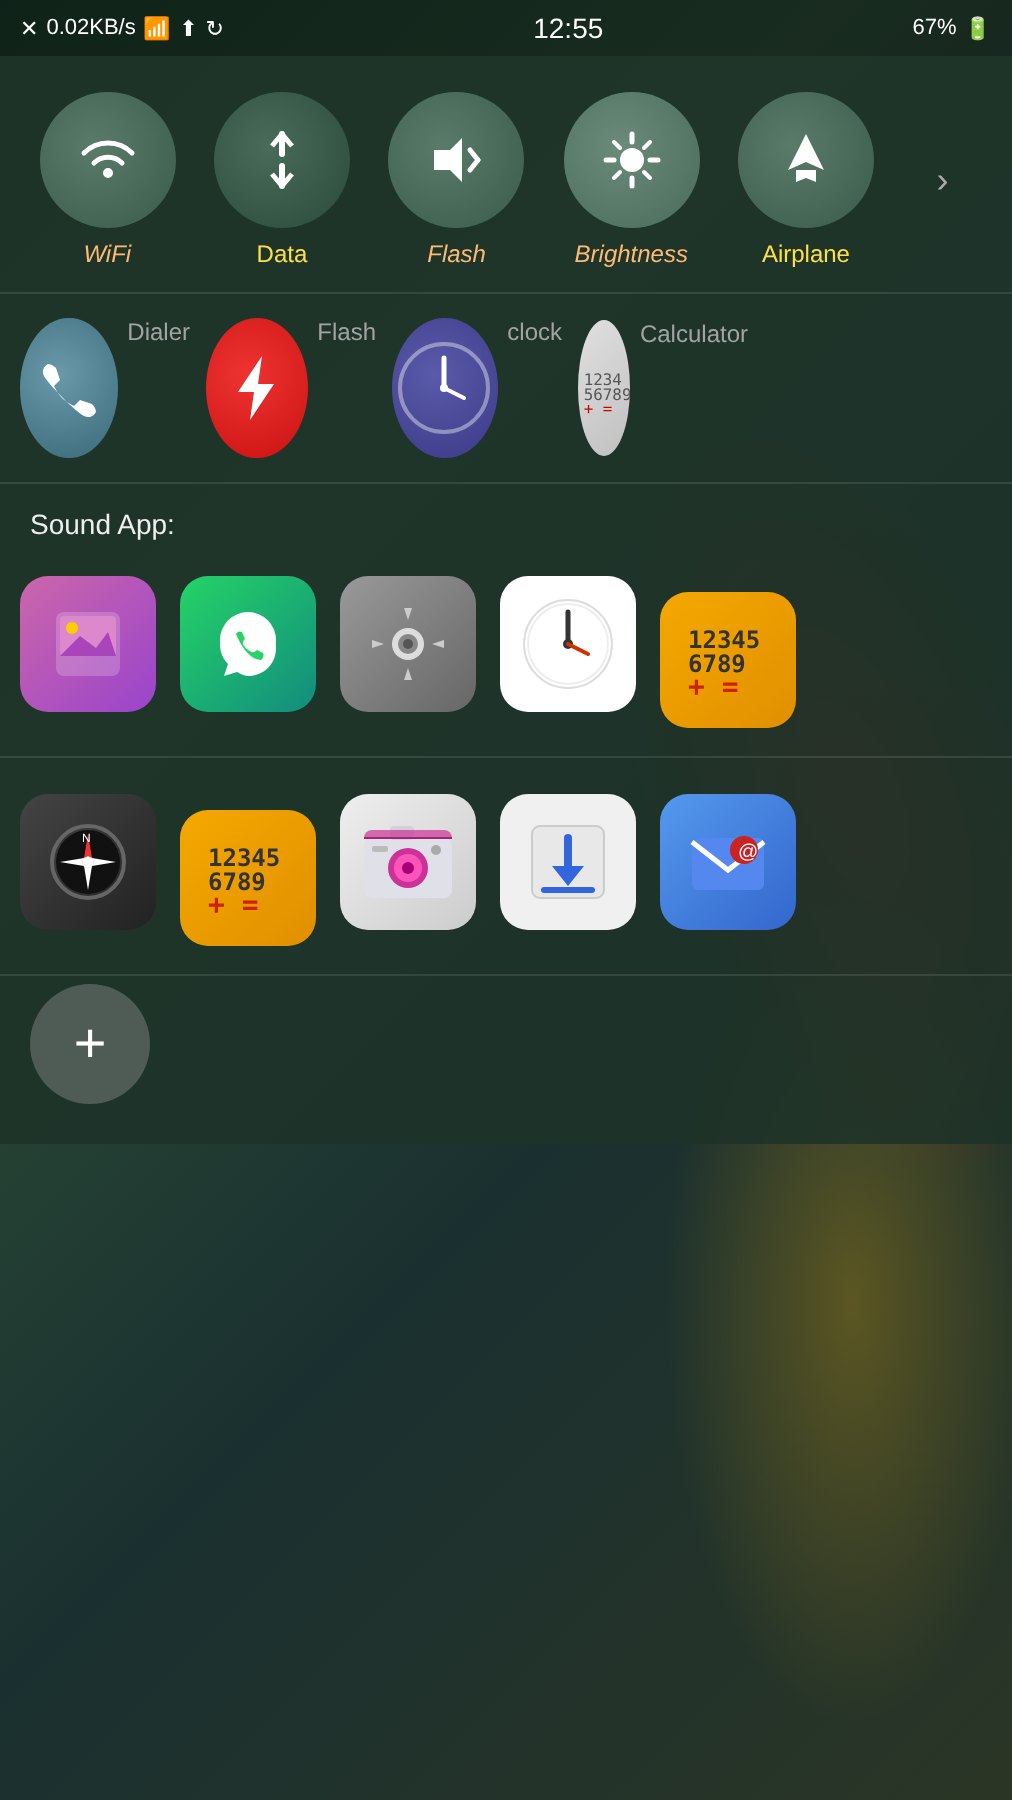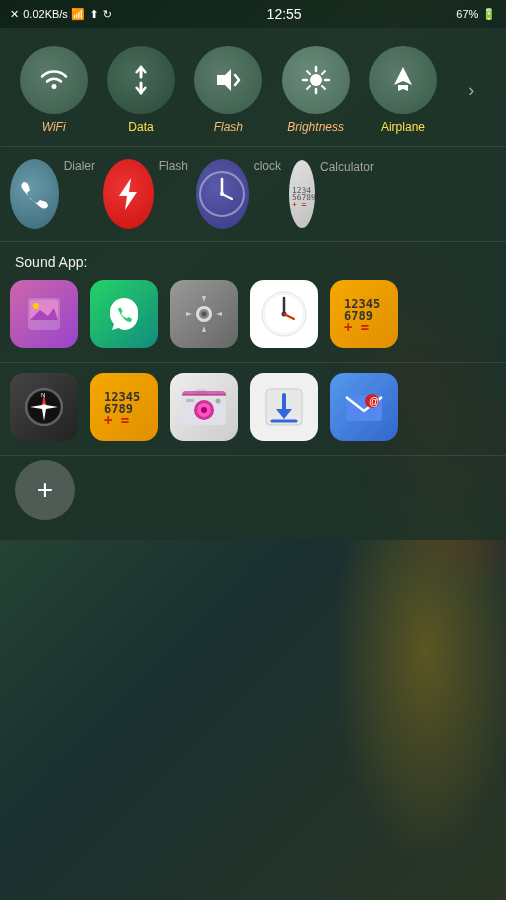--- a/index.html
+++ b/index.html
@@ -216,20 +216,21 @@
       justify-content: center;
     }
     .calc-icon-sq {
       background: linear-gradient(135deg, #f5a800, #e09000);
       width: 68px;
       height: 68px;
       border-radius: 14px;
       display: flex;
       align-items: center;
       justify-content: center;
+      margin-top: 16px;
     }
 
     
     .camera-icon {
       background: linear-gradient(135deg, #e8e8ee, #c8c8d8);
       width: 68px;
       height: 68px;
       border-radius: 50%;
       display: flex;
       align-items: center;

